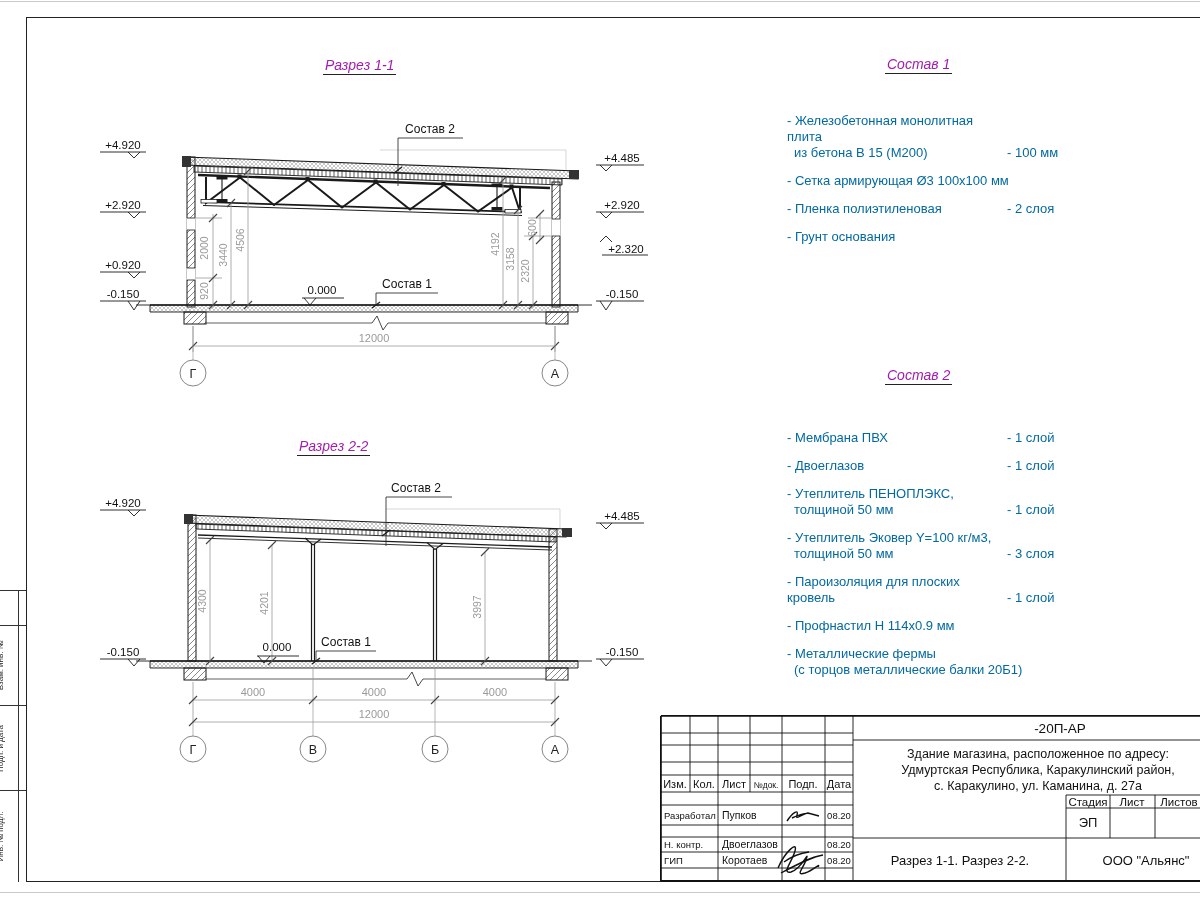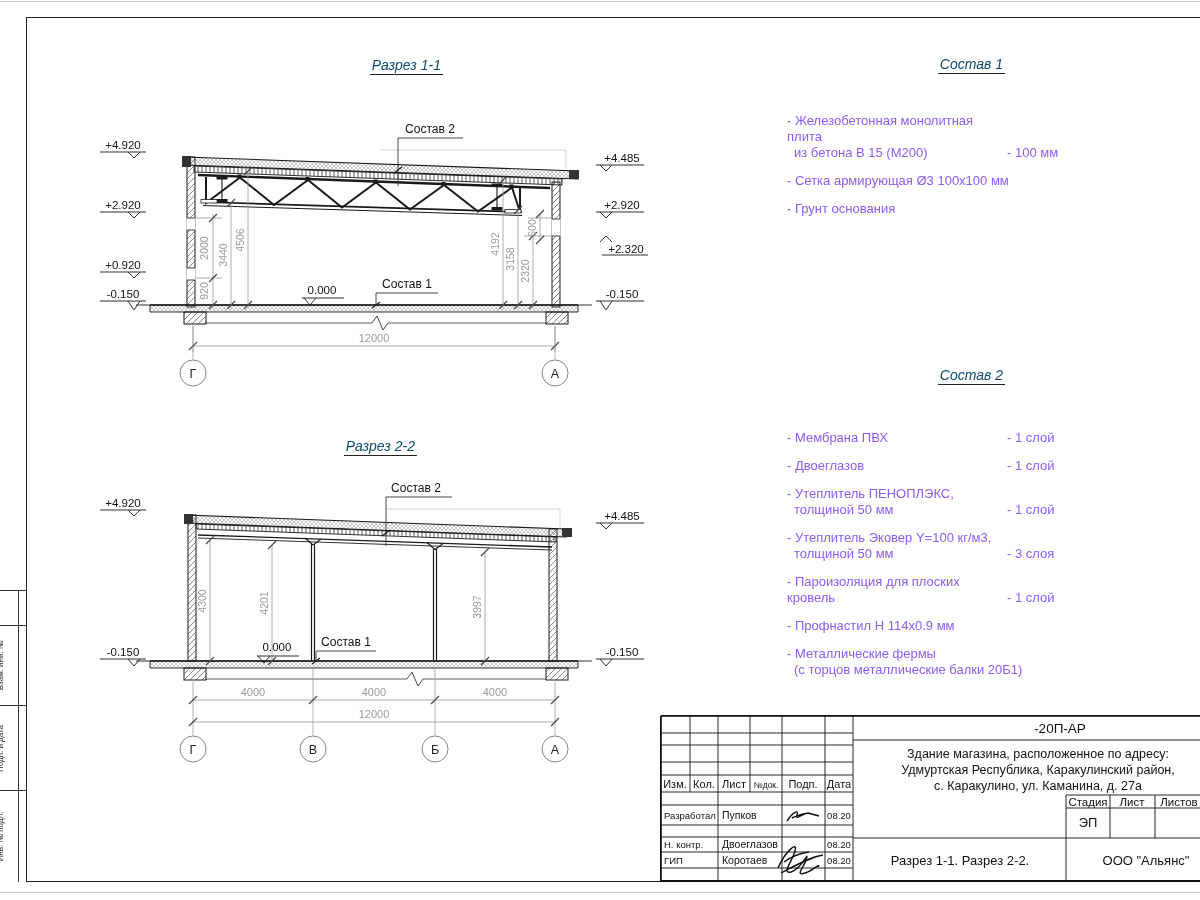--- a/index.html
+++ b/index.html
@@ -1,23 +1,23 @@
 <!DOCTYPE html>
 <html><head>
 <meta charset="utf-8">
 <style>
   html,body{margin:0;padding:0;background:#fff;}
   #screen{position:relative;width:1200px;height:900px;overflow:hidden;background:#ffffff;
           font-family:"Liberation Sans", sans-serif;color:#111;}
   .abs{position:absolute;}
   .edge{position:absolute;left:0;width:1200px;height:0;border-top:1.5px solid #c9c9c9;}
   #frame{position:absolute;left:26px;top:17px;width:1194px;height:865px;border:1.8px solid #222;box-sizing:border-box;}
-  .heading{position:absolute;width:120px;text-align:right;font-style:italic;font-size:14px;color:#0c4a6e;}
+  .heading{position:absolute;width:120px;text-align:left;font-style:italic;font-size:14px;color:#a21caf;}
   .heading span{border-bottom:1px solid #222;padding:0 2px 1px 2px;}
-  .comp-list{position:absolute;width:300px;font-size:13px;line-height:16px;color:#8b5cf6;}
+  .comp-list{position:absolute;width:300px;font-size:13px;line-height:16px;color:#0369a1;}
   .comp-item{display:flex;justify-content:space-between;align-items:flex-end;margin-bottom:12px;}
   .comp-item .txt{flex:1;}
   .comp-item .l2{padding-left:7px;}
   .comp-item .val{width:80px;flex-shrink:0;}
   svg text{font-family:"Liberation Sans", sans-serif;}
   .mbox{position:absolute;left:0;width:26px;border-top:1.2px solid #333;box-sizing:border-box;}
   .mline{position:absolute;left:18px;top:590px;height:292px;width:0;border-left:1.2px solid #333;}
   .mlabelwrap{position:absolute;left:-5px;top:0;height:100%;width:12px;display:flex;align-items:center;justify-content:center;overflow:visible;}
   .mlabel{transform:rotate(-90deg);white-space:nowrap;font-size:8px;color:#222;}
 </style>
@@ -292,20 +292,26 @@
         </div>
       <div class="val">- 100 мм</div>
     </div>
     <div class="comp-item">
       <div class="txt">
           <div>- Сетка армирующая Ø3 100х100 мм</div>
         </div>
     </div>
     <div class="comp-item">
       <div class="txt">
+          <div>- Пленка полиэтиленовая</div>
+        </div>
+      <div class="val">-  2 слоя</div>
+    </div>
+    <div class="comp-item">
+      <div class="txt">
           <div>- Грунт основания</div>
         </div>
     </div>
   </div>
 
   <div class="comp-list" style="left:787px;top:430px;">
     <div class="comp-item">
       <div class="txt">
           <div>- Мембрана ПВХ</div>
         </div>

